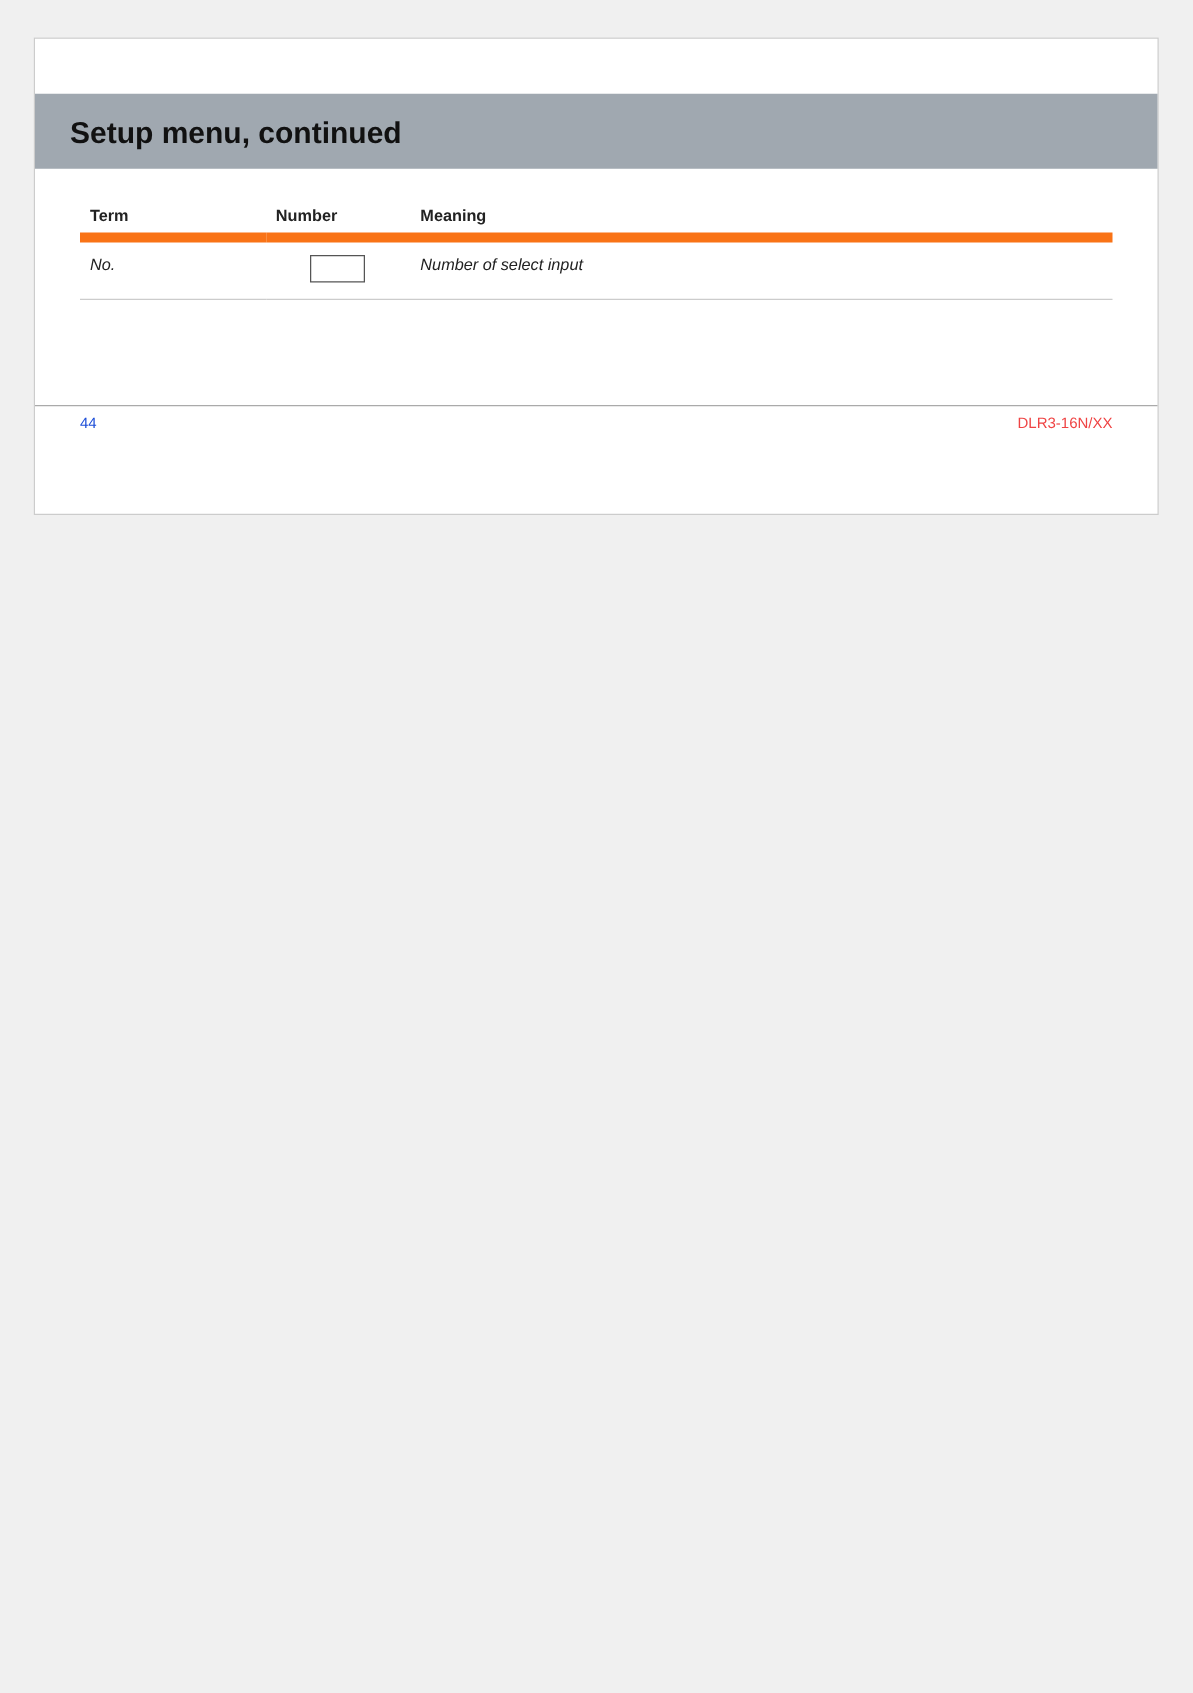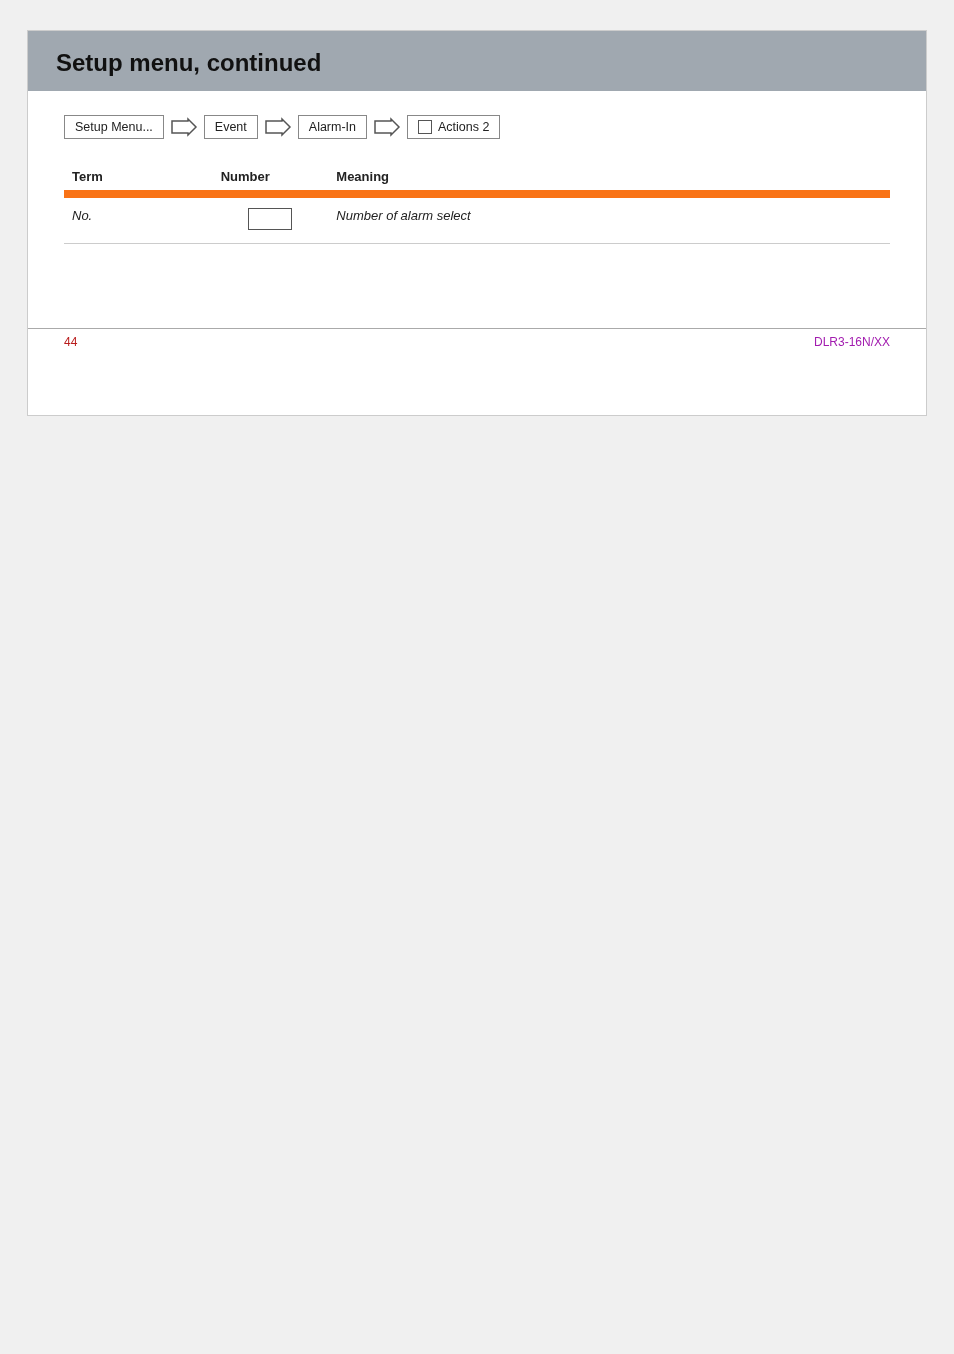--- a/index.html
+++ b/index.html
@@ -19,20 +19,21 @@
       background: #ffffff;
       width: 900px;
       margin: 30px auto;
       padding: 0 0 60px 0;
       border: 1px solid #ccc;
     }
     .header-bar {
       background: #a0a8b0;
       padding: 18px 28px 14px 28px;
       margin-bottom: 0;
+      margin-top: 44px;
     }
     .header-bar h1 {
       font-size: 24px;
       font-weight: bold;
       color: #111;
     }
     .content {
       padding: 24px 36px;
     }
     
@@ -132,76 +133,52 @@
       position: relative;
       margin-top: 60px;
       padding: 6px 36px;
       display: flex;
       justify-content: space-between;
       align-items: center;
       border-top: 1px solid #aaa;
     }
     .footer-page {
       font-size: 12px;
-      color: #b91c1c;
+      color: #1d4ed8;
     }
     .footer-doc {
       font-size: 12px;
-      color: #a21caf;
+      color: #ef4444;
     }
   </style>
 </head>
 <body>
 
 <div class="page">
 
   <div class="header-bar">
     <h1>Setup menu, continued</h1>
   </div>
 
   <div class="content">
 
-    <div class="nav-row">
-      <span class="nav-item">Setup Menu...</span>
-      <span class="nav-arrow">
-        <svg viewBox="0 0 28 20" xmlns="http://www.w3.org/2000/svg">
-          <path d="M2 4 L18 4 L18 2 L26 10 L18 18 L18 16 L2 16 Z" fill="none" stroke="#555" stroke-width="1.5"></path>
-        </svg>
-      </span>
-      <span class="nav-item">Event</span>
-      <span class="nav-arrow">
-        <svg viewBox="0 0 28 20" xmlns="http://www.w3.org/2000/svg">
-          <path d="M2 4 L18 4 L18 2 L26 10 L18 18 L18 16 L2 16 Z" fill="none" stroke="#555" stroke-width="1.5"></path>
-        </svg>
-      </span>
-      <span class="nav-item">Alarm-In</span>
-      <span class="nav-arrow">
-        <svg viewBox="0 0 28 20" xmlns="http://www.w3.org/2000/svg">
-          <path d="M2 4 L18 4 L18 2 L26 10 L18 18 L18 16 L2 16 Z" fill="none" stroke="#555" stroke-width="1.5"></path>
-        </svg>
-      </span>
-      <span class="nav-item-current">
-        <span class="nav-checkbox"></span>
-        <span>Actions 2</span>
-      </span>
-    </div>
 
     <table class="def-table">
       <thead>
         <tr>
           <th class="col-term">Term</th>
           <th class="col-symbol">Number</th>
           <th class="col-meaning">Meaning</th>
         </tr>
       </thead>
       <tbody id="table-body">
       <tr>
             <td class="col-term">No.</td>
             <td class="col-symbol" style="text-align: center; vertical-align: middle;"><span class="symbol-rect"></span></td>
-            <td class="col-meaning">Number of alarm select</td>
+            <td class="col-meaning">Number of select input</td>
           </tr>
         </tbody>
     </table>
 
   </div>
 
   <div class="footer">
     <span class="footer-page">44</span>
     <span class="footer-doc">DLR3-16N/XX</span>
   </div>

